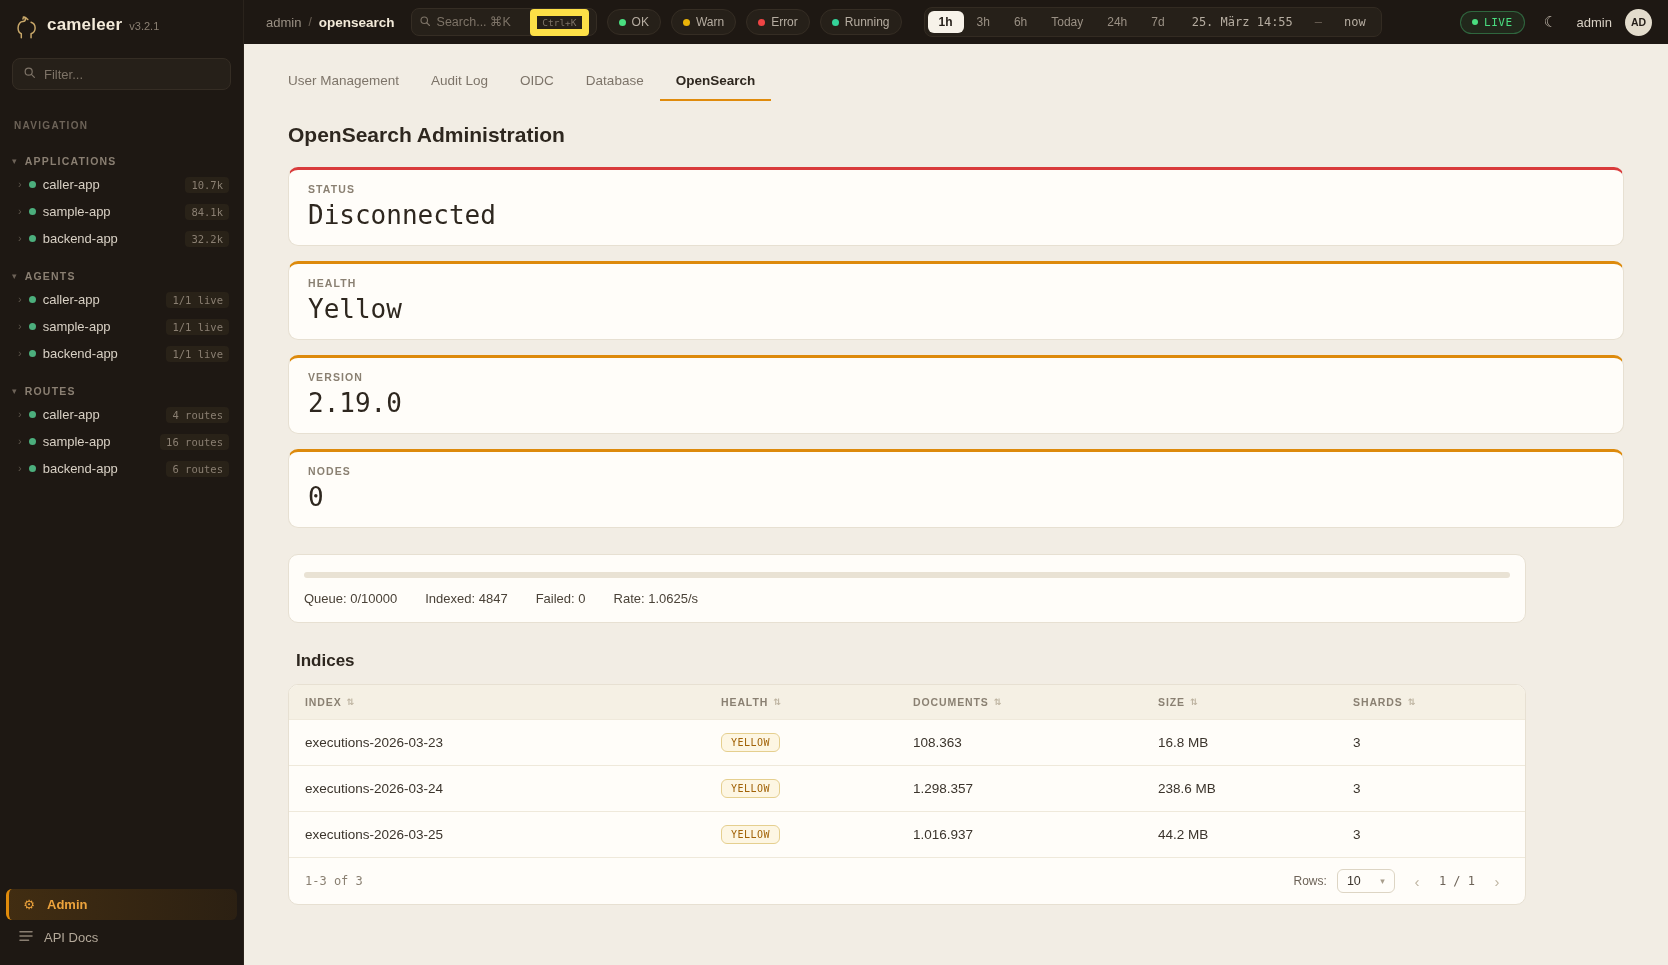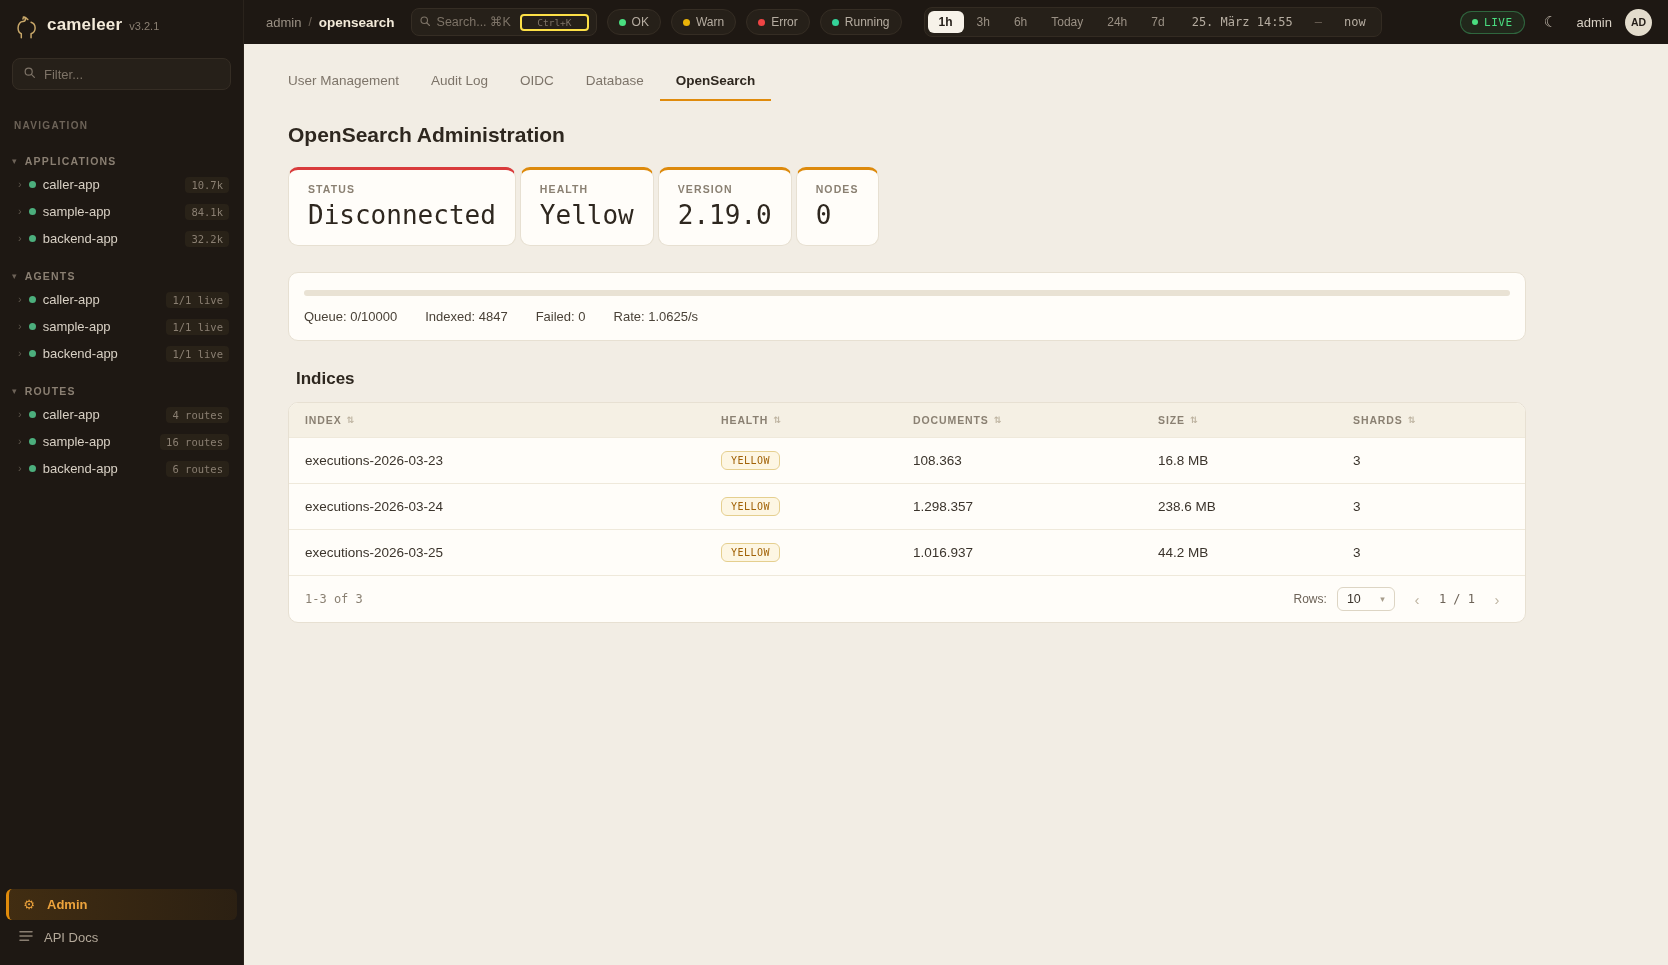--- a/index.html
+++ b/index.html
@@ -88,22 +88,22 @@
     width:186px; height:28px; display:flex; align-items:center; gap:6px;
     background:#262019; border:1px solid #352d24; border-radius:8px;
     padding:0 7px; color:#7d7367;
   }
   .search-input {
     background:transparent; border:none; outline:none; width:100%;
     color:#d8d0c4; font-size:12.5px; font-family:inherit; min-width:0;
   }
   .search-input::placeholder { color:#7d7367; }
   .kbd {
-    flex:none; border:2px solid #fde047; border-radius:4px;
-    font-size:9.5px; color:#7d7367; padding:1px 15px; white-space:nowrap;
+    flex:none; border:7px solid #fde047; border-radius:4px;
+    font-size:9.5px; color:#7d7367; padding:1px 5px; white-space:nowrap;
   }
   .chip {
     height:26px; display:flex; align-items:center; gap:6px;
     background:#262019; border:1px solid #352d24; border-radius:999px;
     padding:0 11px; color:#b5aca0; font-size:12px;
   }
   .chip .dot { width:7px; height:7px; }
   .time-group {
     margin-left:12px; display:flex; align-items:center; gap:2px;
     background:#262019; border:1px solid #332b22; border-radius:8px; padding:3px;
@@ -131,21 +131,21 @@
   }
 
   
   .content { flex:1; overflow:auto; background:#f2ede4; }
   .tabs { display:flex; padding:20px 28px 0; }
   .tab { padding:9px 16px 13px; font-size:13.5px; color:#7d7469; }
   .tab.active { color:#2e271f; font-weight:700; box-shadow:inset 0 -2px 0 #e08b0b; }
   .page { padding:0 44px 40px; }
   .page-title { font-size:21px; font-weight:700; color:#2e271f; margin:22px 0 20px; }
 
-  .stats-row { display:flex; gap:4px; margin-bottom:26px; }
+  .stats-row { display:flex; gap:15px; margin-bottom:26px;flex-direction:column; }
   .stat-card {
     background:#fffdf9; border:1px solid #e7e0d2; border-top:3px solid #dd8a0c;
     border-radius:10px; padding:13px 19px 15px; min-width:72px;
   }
   .stat-label { font-size:10.5px; letter-spacing:1.1px; color:#8a8072; font-weight:700; margin-bottom:5px; }
   .stat-value { font-size:26px; color:#2e271f; font-weight:500; white-space:nowrap; }
 
   .panel {
     background:#fffdf9; border:1px solid #e7e0d2; border-radius:10px;
     max-width:1238px;

